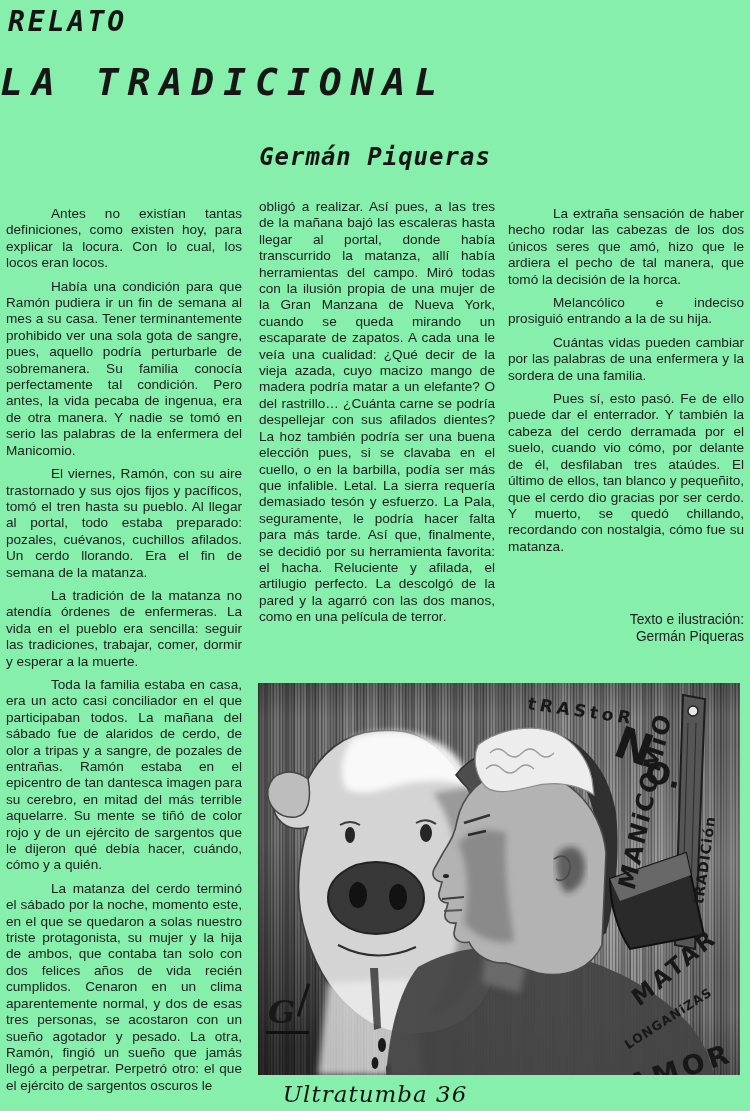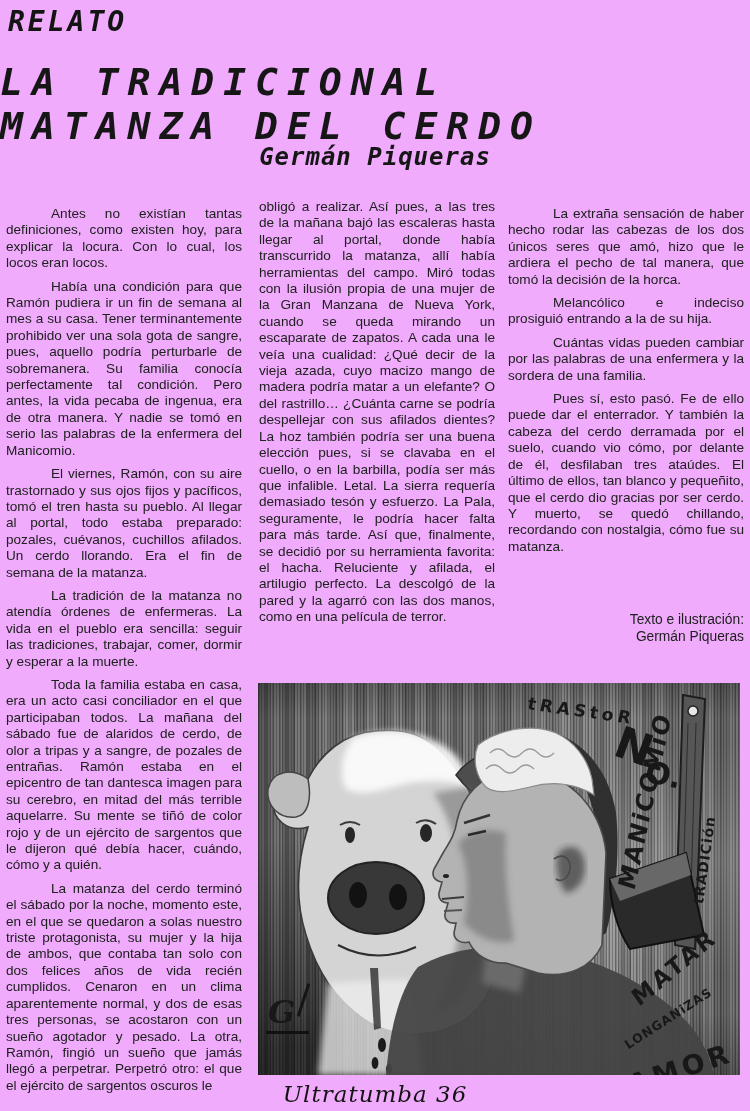--- a/index.html
+++ b/index.html
@@ -1,17 +1,17 @@
 <!DOCTYPE html>
 <html lang="es"><head>
 <meta charset="utf-8">
 <style>
   html,body{margin:0;padding:0;background:#e8e8e8;}
   .page{
-    position:relative;width:750px;height:1111px;background:#f0abfc;
+    position:relative;width:750px;height:1111px;background:#86efac;
     margin:0 auto;overflow:hidden;
     font-family:"Liberation Sans",sans-serif;color:#1f1f1f;
   }
   
   .masthead{
     position:absolute;left:8px;top:5px;
     font-family:"DejaVu Sans Mono",monospace;font-style:italic;font-weight:bold;
     font-size:28px;letter-spacing:3px;color:#141414;
   }
   .title{
@@ -86,21 +86,20 @@
 </style>
 </head>
 <body>
 
 <div class="page">
 
   <div class="masthead">RELATO</div>
 
   <h1 class="title">
     <span class="tl">LA TRADICIONAL</span>
-    <span class="tl">MATANZA DEL CERDO</span>
   </h1>
   <div class="author">Germán Piqueras</div>
 
   <div class="col col1">
     <p class="para indent">Antes no existían tantas definiciones, como existen hoy, para explicar la locura. Con lo cual, los locos eran locos.</p>
     <p class="para indent">Había una condición para que Ramón pudiera ir un fin de semana al mes a su casa. Tener terminantemente prohibido ver una sola gota de sangre, pues, aquello podría perturbarle de sobremanera. Su familia conocía perfectamente tal condición. Pero antes, la vida pecaba de ingenua, era de otra manera. Y nadie se tomó en serio las palabras de la enfermera del Manicomio.</p>
     <p class="para indent">El viernes, Ramón, con su aire trastornado y sus ojos fijos y pacíficos, tomó el tren hasta su pueblo. Al llegar al portal, todo estaba preparado: pozales, cuévanos, cuchillos afilados. Un cerdo llorando. Era el fin de semana de la matanza.</p>
     <p class="para indent">La tradición de la matanza no atendía órdenes de enfermeras. La vida en el pueblo era sencilla: seguir las tradiciones, trabajar, comer, dormir y esperar a la muerte.</p>
     <p class="para indent">Toda la familia estaba en casa, era un acto casi conciliador en el que participaban todos. La mañana del sábado fue de alaridos de cerdo, de olor a tripas y a sangre, de pozales de entrañas. Ramón estaba en el epicentro de tan dantesca imagen para su cerebro, en mitad del más terrible aquelarre. Su mente se tiñó de color rojo y de un ejército de sargentos que le dijeron qué debía hacer, cuándo, cómo y a quién.</p>
     <p class="para indent">La matanza del cerdo terminó el sábado por la noche, momento este, en el que se quedaron a solas nuestro triste protagonista, su mujer y la hija de ambos, que contaba tan solo con dos felices años de vida recién cumplidos. Cenaron en un clima aparentemente normal, y dos de esas tres personas, se acostaron con un sueño agotador y pesado. La otra, Ramón, fingió un sueño que jamás llegó a perpetrar. Perpetró otro: el que el ejército de sargentos oscuros le</p>

